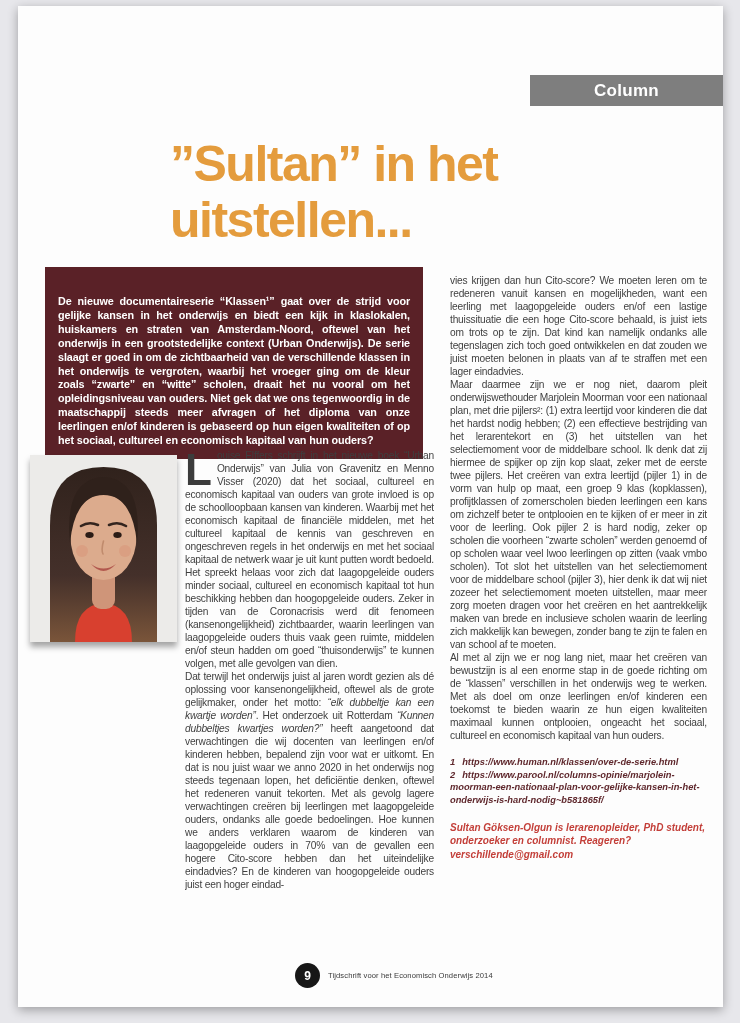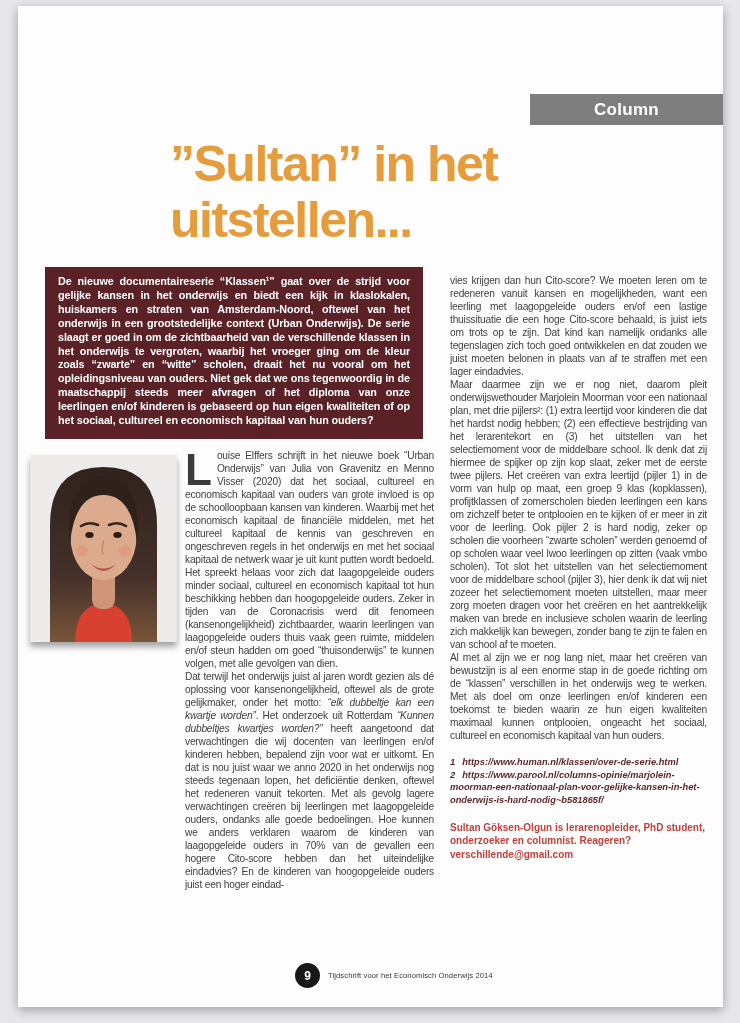--- a/index.html
+++ b/index.html
@@ -8,31 +8,31 @@
     background:#e7e7eb;
     font-family:"Liberation Sans", sans-serif;
   }
   .page{
     position:absolute;left:18px;top:6px;width:705px;height:1001px;
     background:#fdfdfd;box-shadow:0 3px 10px rgba(0,0,0,.32);
   }
   .banner{
     position:absolute;right:0;top:69px;width:193px;height:31px;
     background:#7e7e7e;color:#fff;font-weight:bold;font-size:17px;
-    display:flex;align-items:center;justify-content:center;letter-spacing:.3px;margin-top:19px;
+    display:flex;align-items:center;justify-content:center;letter-spacing:.3px;
   }
   .title{
     position:absolute;left:152px;top:130px;
     color:#e49c3d;font-size:50px;font-weight:bold;line-height:56px;letter-spacing:-1.5px;
   }
   .intro{
     position:absolute;left:27px;top:261px;width:352px;
     background:#5a2127;color:#ffffff;
     font-weight:bold;font-size:10.8px;line-height:13.9px;letter-spacing:-0.1px;
-    padding:8px 13px 11px 13px;text-align:justify;
+    padding:28px 13px 11px 13px;text-align:justify;
   }
   .photo{
     position:absolute;left:12px;top:449px;width:147px;height:187px;
     box-shadow:0 5px 6px rgba(0,0,0,.35);overflow:hidden;background:#ecebe9;
   }
   .caption{
     position:absolute;left:54px;top:652px;width:106px;
     color:#8e4247;font-weight:bold;font-size:13px;line-height:16.5px;
   }
   .col{
@@ -48,21 +48,21 @@
     padding:3px 5px 0 0;letter-spacing:0;
   }
   .em{font-style:italic;}
   .footnotes{
     margin-top:14px;color:#5f282d;font-weight:bold;font-style:italic;
     font-size:9.3px;line-height:12.2px;text-align:left;letter-spacing:0;
   }
   .footnote{margin-bottom:1px;}
   .fn-num{margin-right:7px;}
   .bio{
-    margin-top:15px;color:#c33f39;font-weight:bold;
+    margin-top:15px;color:#c33f39;font-weight:bold;font-style:italic;
     font-size:10px;line-height:13.4px;text-align:left;letter-spacing:0;
   }
   .footer{
     position:absolute;left:277px;top:957px;display:flex;align-items:center;gap:8px;
   }
   .page-circle{
     width:25px;height:25px;border-radius:50%;background:#171717;color:#fff;
     font-size:12px;font-weight:bold;display:flex;align-items:center;justify-content:center;
   }
   .journal{font-size:7.6px;color:#3a3a3a;letter-spacing:.1px;}

